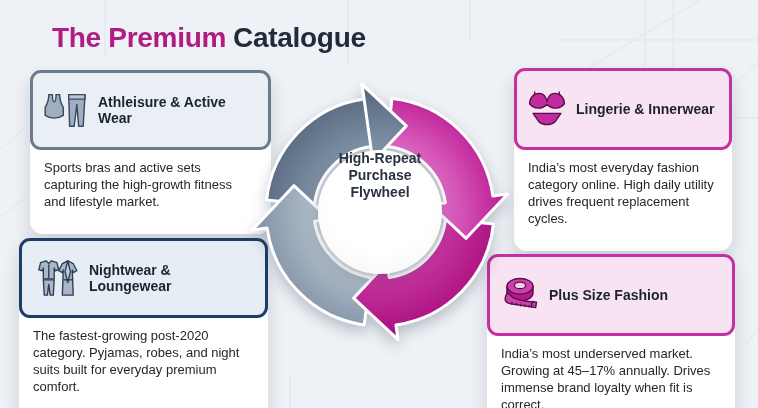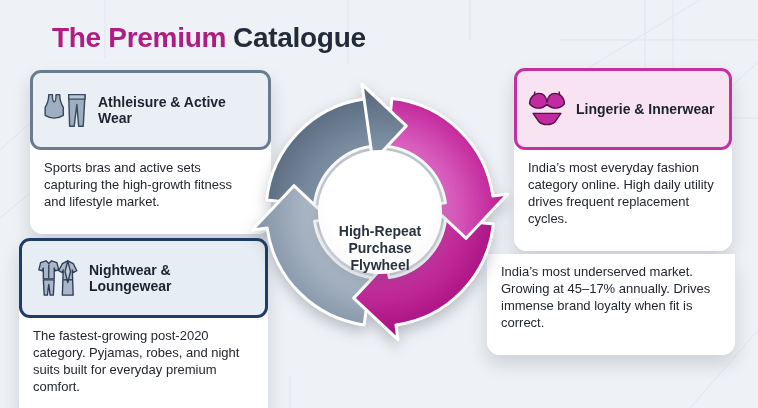--- a/index.html
+++ b/index.html
@@ -42,21 +42,21 @@
   
   .flywheel{
     position:absolute; left:235px; top:67px; width:290px; height:290px; z-index:2;
     filter:drop-shadow(0 6px 7px rgba(40,52,75,.28));
   }
   .center-circle{
     position:absolute; left:318px; top:150px; width:124px; height:124px; z-index:3;
     border-radius:50%;
     background:radial-gradient(circle at 50% 38%, #ffffff 55%, #f3f3f4 100%);
     box-shadow:0 7px 16px rgba(45,55,80,.25);
-    display:flex; align-items:flex-end; justify-content:center;
+    display:flex; align-items:flex-start; justify-content:center;
   }
   .center-label{
     width:104px; text-align:center;
     font-size:14px; font-weight:700; line-height:1.22; color:#2a3240;
   }
 </style>
 </head>
 <body>
 
 <div class="stage">
@@ -129,20 +129,41 @@
             <line x1="18" y1="6" x2="18" y2="21"></line>
           </g>
         </svg>
       </span>
       <span class="card-title">Nightwear &amp; Loungewear</span>
     </div>
     <div class="card-body">The fastest-growing post-2020 category. Pyjamas, robes, and night suits built for everyday premium comfort.</div>
   </div>
 
   <div class="card theme-pink card-br">
+    <div class="card-header">
+      <span class="icon">
+        <svg width="40" height="40" viewBox="0 0 46 44">
+          <g stroke="#571048" stroke-width="1.6" stroke-linejoin="round">
+            <path d="M8,12 v7 c0,6 7,10 15,10 s15,-4 15,-10 v-7 Z" fill="#b5198c"></path>
+            <ellipse cx="23" cy="12" rx="15" ry="9" fill="#cd3fae"></ellipse>
+            <ellipse cx="23" cy="11" rx="6.5" ry="3.8" fill="#f3cde9"></ellipse>
+            <path d="M8,20 C4,27 6,31 12,32 L38,36 L39,30 C26,29 14,27 11,21 Z" fill="#cd3fae"></path>
+            <path d="M37,29.5 l5,0.8 -1,6.2 -5,-0.8 Z" fill="#cd3fae"></path>
+            <g stroke-width="1.2">
+              <line x1="14" y1="30" x2="13.5" y2="33"></line>
+              <line x1="19" y1="31" x2="18.5" y2="34"></line>
+              <line x1="24" y1="32" x2="23.5" y2="35"></line>
+              <line x1="29" y1="32.8" x2="28.5" y2="35.8"></line>
+              <line x1="34" y1="33.6" x2="33.5" y2="36.6"></line>
+            </g>
+          </g>
+        </svg>
+      </span>
+      <span class="card-title">Plus Size Fashion</span>
+    </div>
     <div class="card-body">India’s most underserved market. Growing at 45–17% annually. Drives immense brand loyalty when fit is correct.</div>
   </div>
 
   <svg class="flywheel" viewBox="0 0 290 290">
       <defs>
         <radialGradient id="fg0" gradientUnits="userSpaceOnUse" cx="145" cy="145" r="129">
           <stop offset="0.45" stop-color="#8496a9"></stop>
           <stop offset="1" stop-color="#53647a"></stop>
         </radialGradient>
         <radialGradient id="fg1" gradientUnits="userSpaceOnUse" cx="145" cy="145" r="129">

